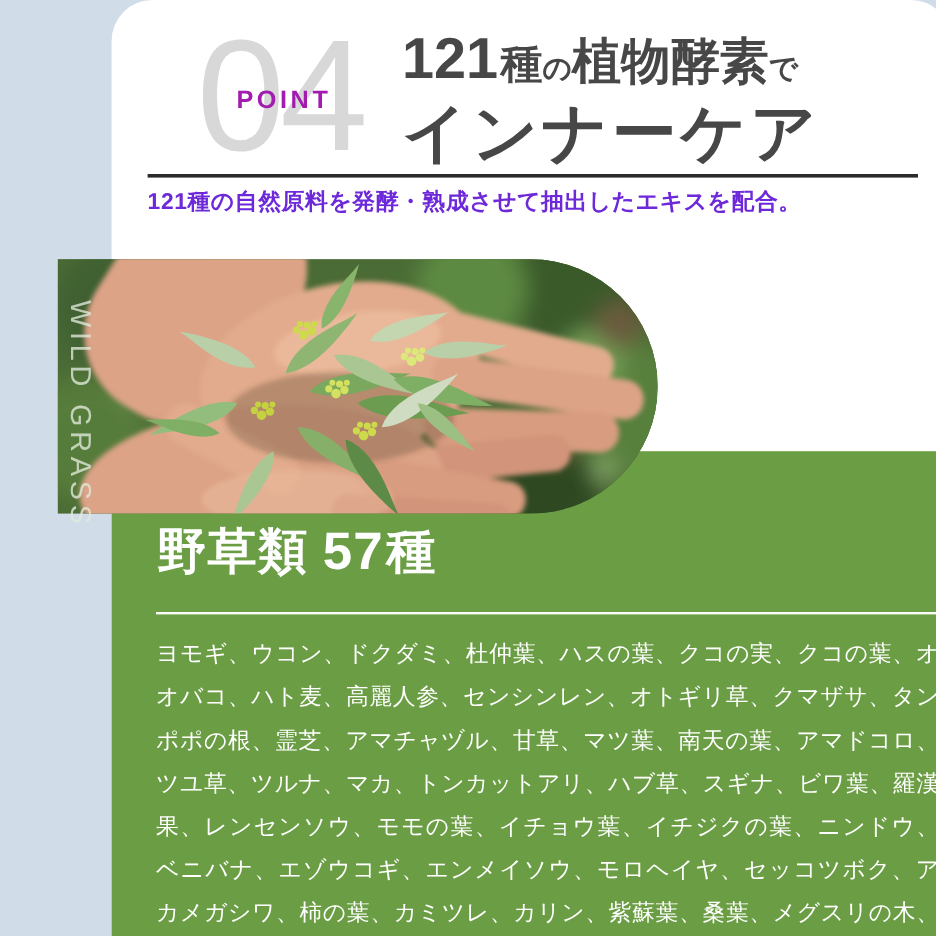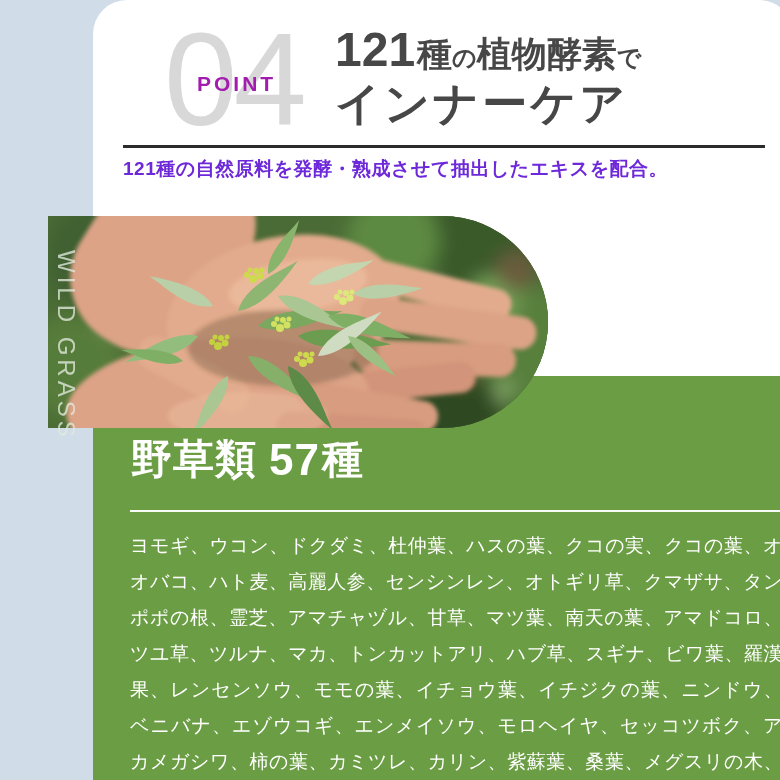--- a/index.html
+++ b/index.html
@@ -30,23 +30,23 @@
   }
   .point-label{
     position:absolute;left:149px;top:72px;
     font-size:21px;font-weight:700;letter-spacing:3px;color:#a21caf;
   }
   .title-block{position:absolute;left:287px;top:22px;color:#474747;}
   .title-line1{display:flex;align-items:baseline;white-space:nowrap;}
   .t-count{font-size:48px;font-weight:700;letter-spacing:0px;}
   .t-unit{font-size:35px;font-weight:700;margin-left:2px;}
   .t-small{font-size:24px;font-weight:700;}
-  .t-subject{font-size:35px;font-weight:700;}
+  .t-subject{font-size:41px;font-weight:700;}
   .title-line2{
-    font-size:45px;font-weight:700;letter-spacing:3px;margin-top:-4px;white-space:nowrap;
+    font-size:54px;font-weight:700;letter-spacing:3px;margin-top:-4px;white-space:nowrap;
   }
   .divider{
     position:absolute;left:75px;top:145px;width:642px;height:3px;background:#2b2b2b;
   }
   .description{
     position:absolute;left:75px;top:153px;width:650px;
     font-size:19px;line-height:31px;font-weight:700;color:#6d28d9;
     letter-spacing:0.5px;white-space:nowrap;
   }
   .description span{display:block;}

